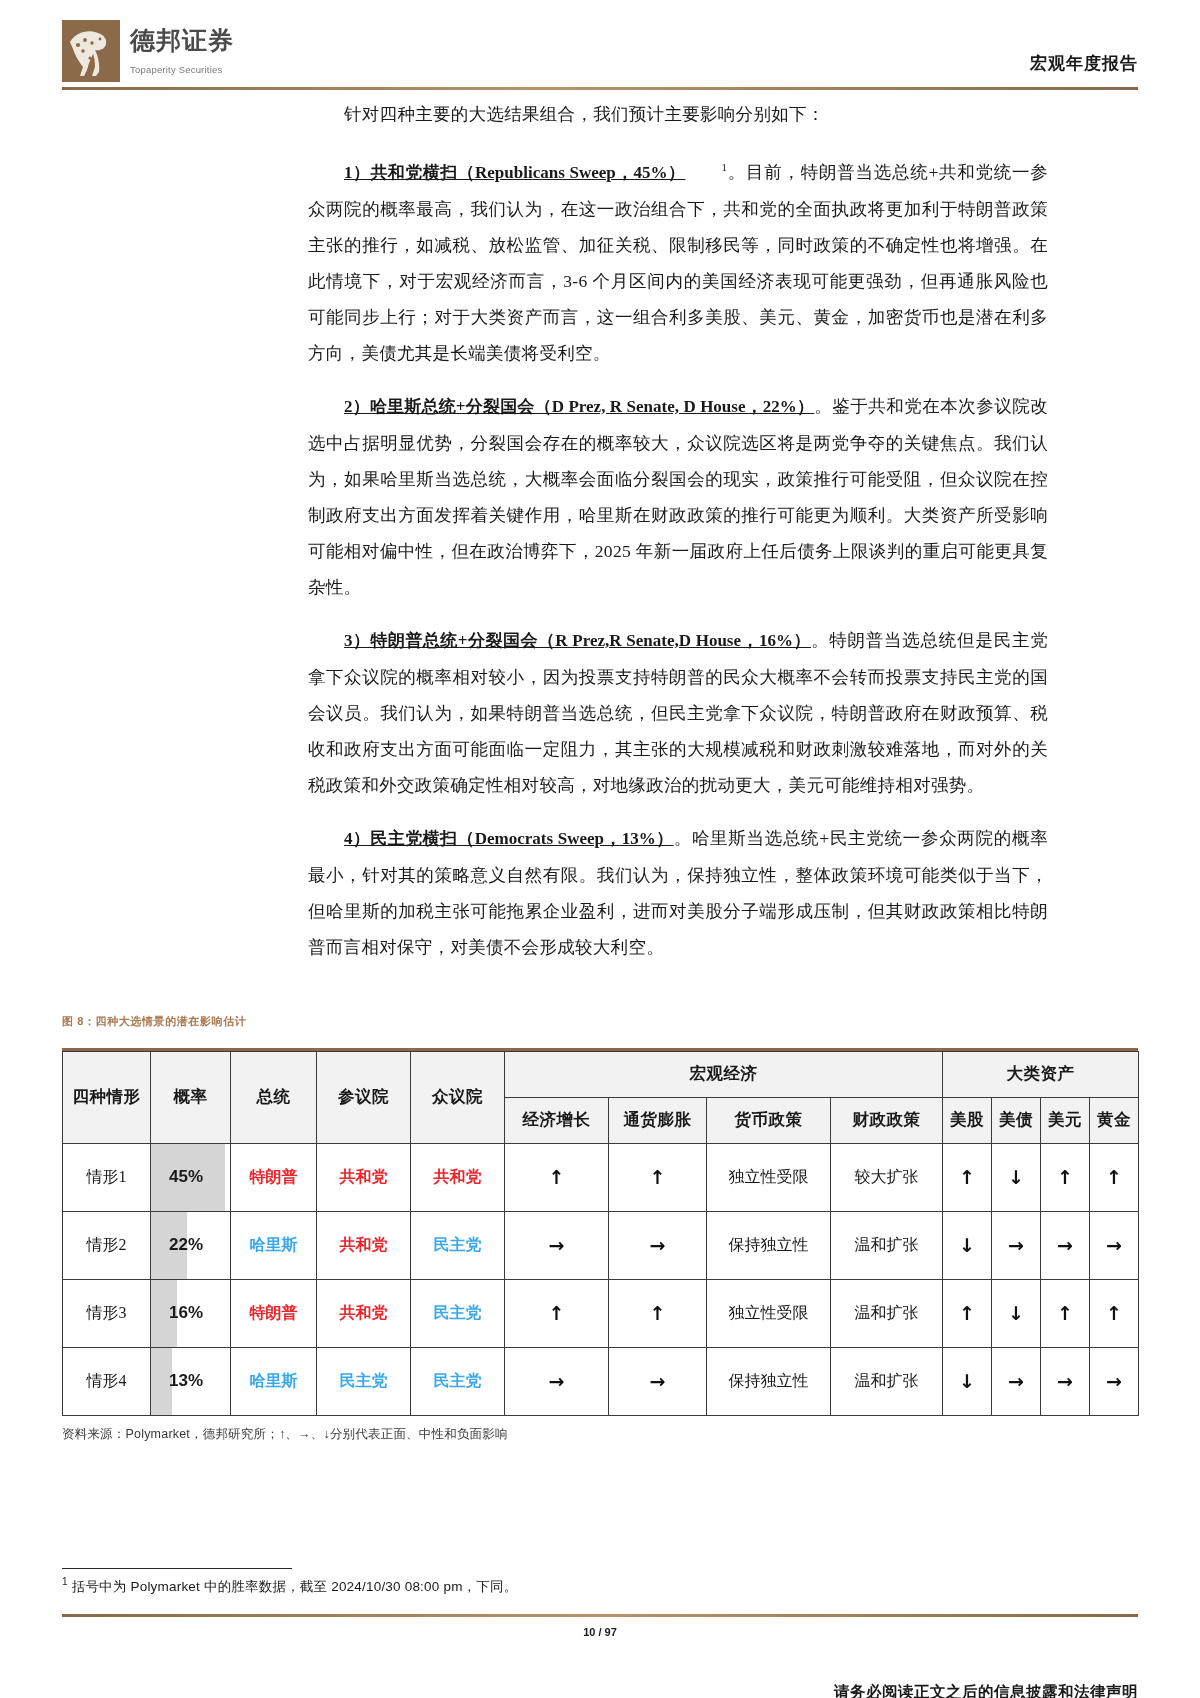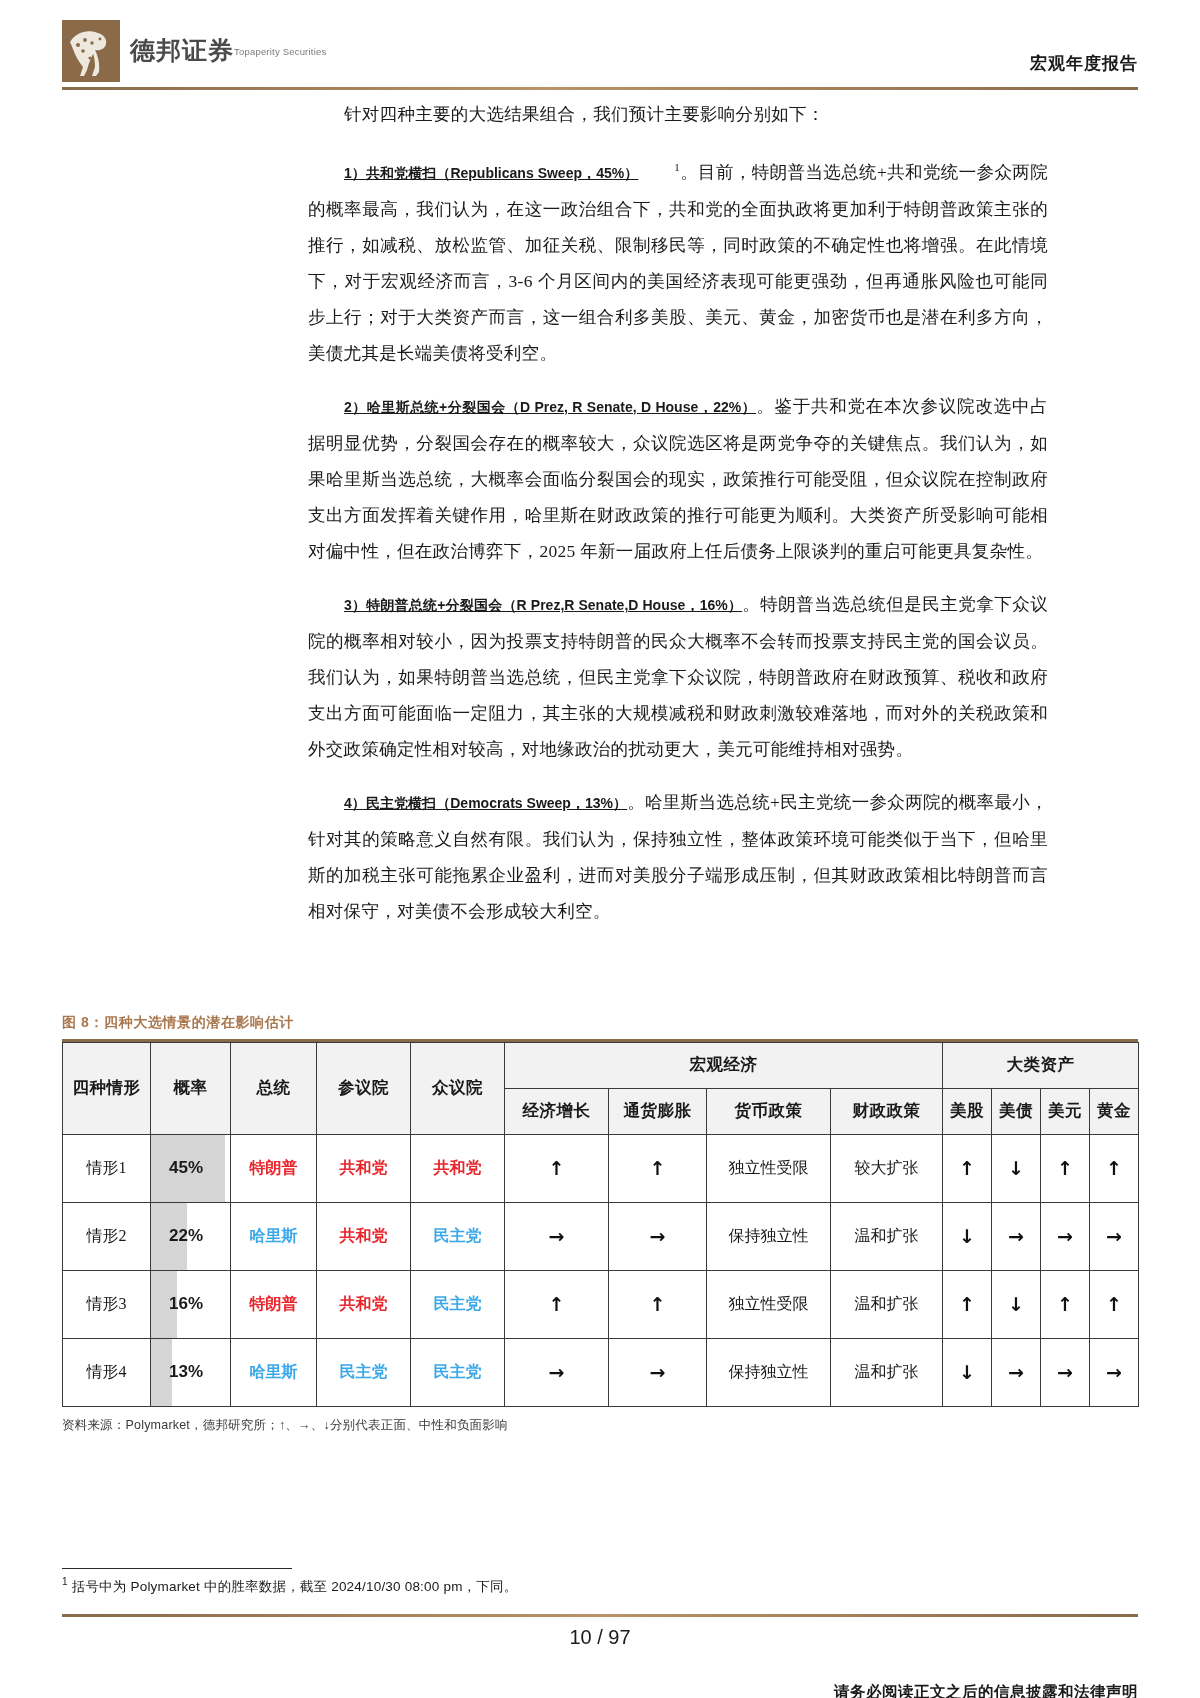--- a/index.html
+++ b/index.html
@@ -27,21 +27,21 @@
     left: 62px; top: 20px;
     display: flex; align-items: center; gap: 10px;
   }
   .logo-mark {
     width: 58px; height: 62px;
     background: #8a6a48;
     position: relative;
     overflow: hidden;
   }
   .logo-mark svg { display: block; }
-  .logo-text { display: flex; flex-direction: row; justify-content: space-between; }
+  .logo-text { display: flex; flex-direction: column; justify-content: space-between; }
   .logo-cn {
     font-family: "Liberation Sans", "DejaVu Sans", sans-serif;
     font-weight: bold;
     font-size: 25px;
     letter-spacing: 1px;
     color: #4a4a4a;
     line-height: 1.1;
   }
   .logo-en {
     font-family: "Liberation Sans", "DejaVu Sans", sans-serif;
@@ -79,44 +79,44 @@
     text-align: justify;
     text-justify: inter-ideograph;
     letter-spacing: 0.3px;
     font-family: "Liberation Serif", "DejaVu Serif", serif;
   }
   p.para.first { text-indent: 36px; }
   p.para.sect { text-indent: 36px; }
   .lead {
     font-weight: bold;
     text-decoration: underline;
-    font-family: Liberation Sans, sans-serif;
-    font-size: 14px;
+    font-family: Liberation Serif, serif;
+    font-size: 17px;
     letter-spacing: 0px;
   }
   sup.fn {
     font-size: 11px;
     vertical-align: super;
     text-decoration: none;
     display: inline-block;
   }
 
   
   .figure-block {
     position: absolute;
     left: 62px; top: 1014px;
     width: 1076px;
   }
   .fig-caption {
     font-family: "Liberation Sans", "DejaVu Sans", sans-serif;
     font-weight: bold;
-    font-size: 14px;
+    font-size: 11px;
     color: #a9784f;
     letter-spacing: 0.6px;
-    margin-bottom: 7px;
+    margin-bottom: 19px;
   }
   .fig-rule-top {
     height: 2.5px;
     background: #8a6a48;
     margin-bottom: 0px;
   }
 
   table.impact {
     border-collapse: collapse;
     width: 1076px;
@@ -197,22 +197,22 @@
     position: absolute;
     left: 62px; right: 62px; top: 1614px;
     height: 2.5px;
     background: linear-gradient(to right, #8a6a48 0%, #b9926a 50%, #8a6a48 100%);
   }
   .footer-page {
     position: absolute;
     left: 0; right: 0; top: 1626px;
     text-align: center;
     font-family: "Liberation Sans", "DejaVu Sans", sans-serif;
-    font-weight: normal;
-    font-size: 20px;
+    font-weight: bold;
+    font-size: 11px;
     color: #1a1a1a;
   }
   .footer-note {
     position: absolute;
     right: 62px; top: 1682px;
     font-family: "Liberation Serif", "DejaVu Serif", serif;
     font-weight: bold;
     font-size: 15.5px;
     color: #1a1a1a;
     letter-spacing: 0.5px;

